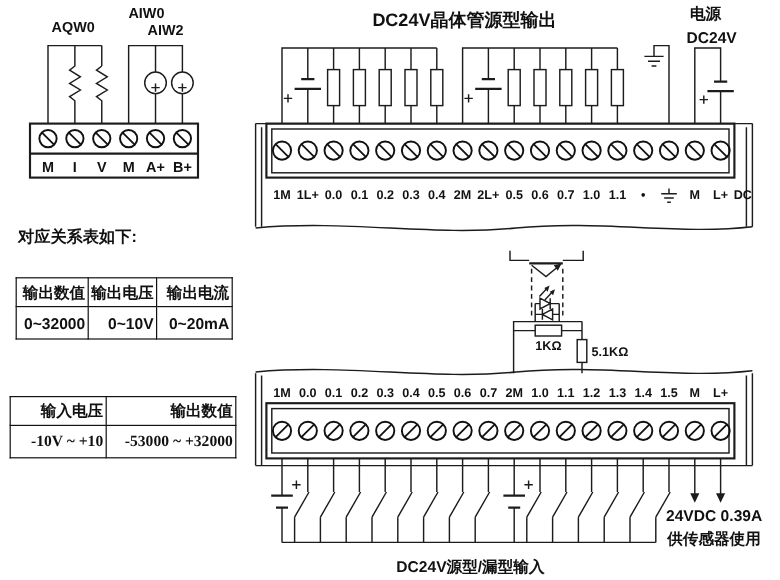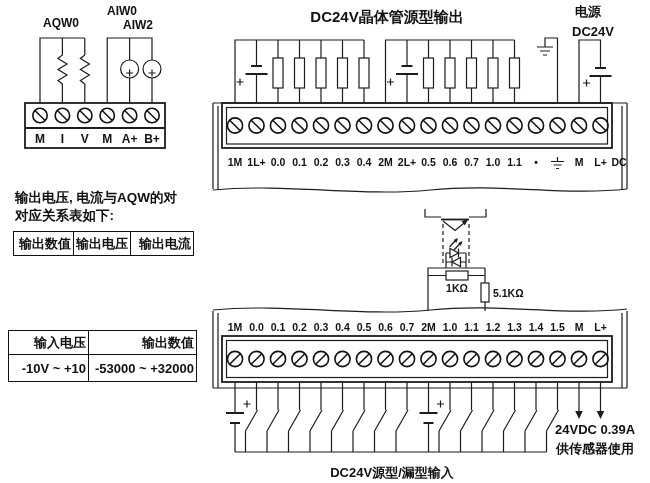--- a/index.html
+++ b/index.html
@@ -311,36 +311,40 @@
     <polygon class="fillb" points="579,419 575.2,411 582.8,411"></polygon>
     <line class="w" x1="600.5" y1="382" x2="600.5" y2="412"></line>
     <polygon class="fillb" points="600.5,419 596.7,411 604.3,411"></polygon>
     <text class="zh-m start" x="555" y="434">24VDC  0.39A</text>
     <text class="zh-m start" x="556" y="453">供传感器使用</text>
     <text class="zh-m mid" x="392" y="477">DC24V源型/漏型输入</text>
   </g>
 </svg>
 
 <div class="intro" style="left:15px;top:189px;">
-  <div>输出电压, 电流与AQW的对</div>
   <div>对应关系表如下:</div>
 </div>
 
 <table class="map" style="left:13px;top:231px;">
   <tbody>
         <tr class="hd">
     <td style="width:55px;">输出数值</td>
     <td style="width:52px;margin-top:31px;">输出电压</td>
     <td style="width:58px;margin-left:47px;">输出电流</td>
   </tr>
+  <tr class="dt">
+    <td>0~32000</td>
+    <td>0~10V</td>
+    <td>0~20mA</td>
+  </tr>
 </tbody>
     </table>
 
 
-<table class="map" style="left:8px;top:330px;">
+<table class="map" style="left:8px;top:330px;font-family:Liberation Serif, serif;">
   <tbody>
         <tr class="hd">
     <td style="width:75px;">输入电压</td>
     <td style="width:103px;">输出数值</td>
   </tr>
   <tr class="dt">
     <td>-10V ~ +10</td>
     <td>-53000 ~ +32000</td>
   </tr>
 </tbody>

